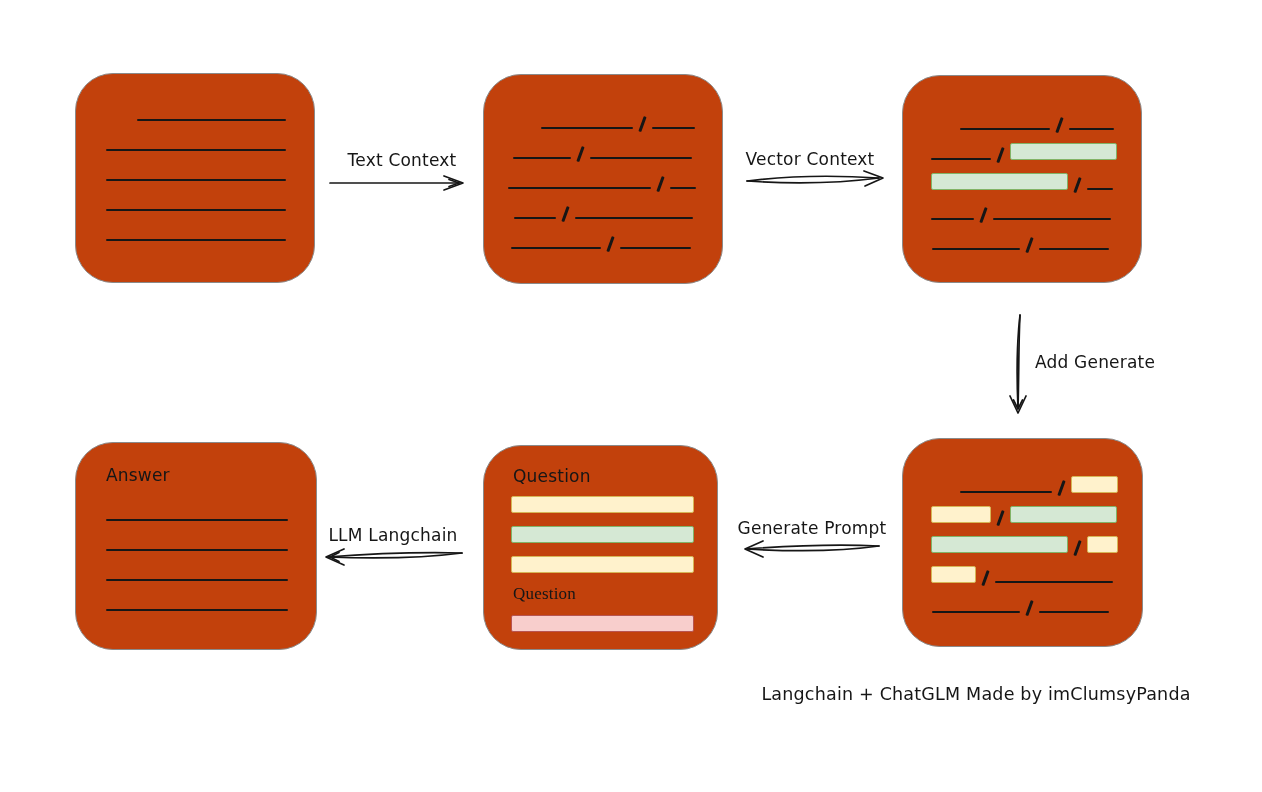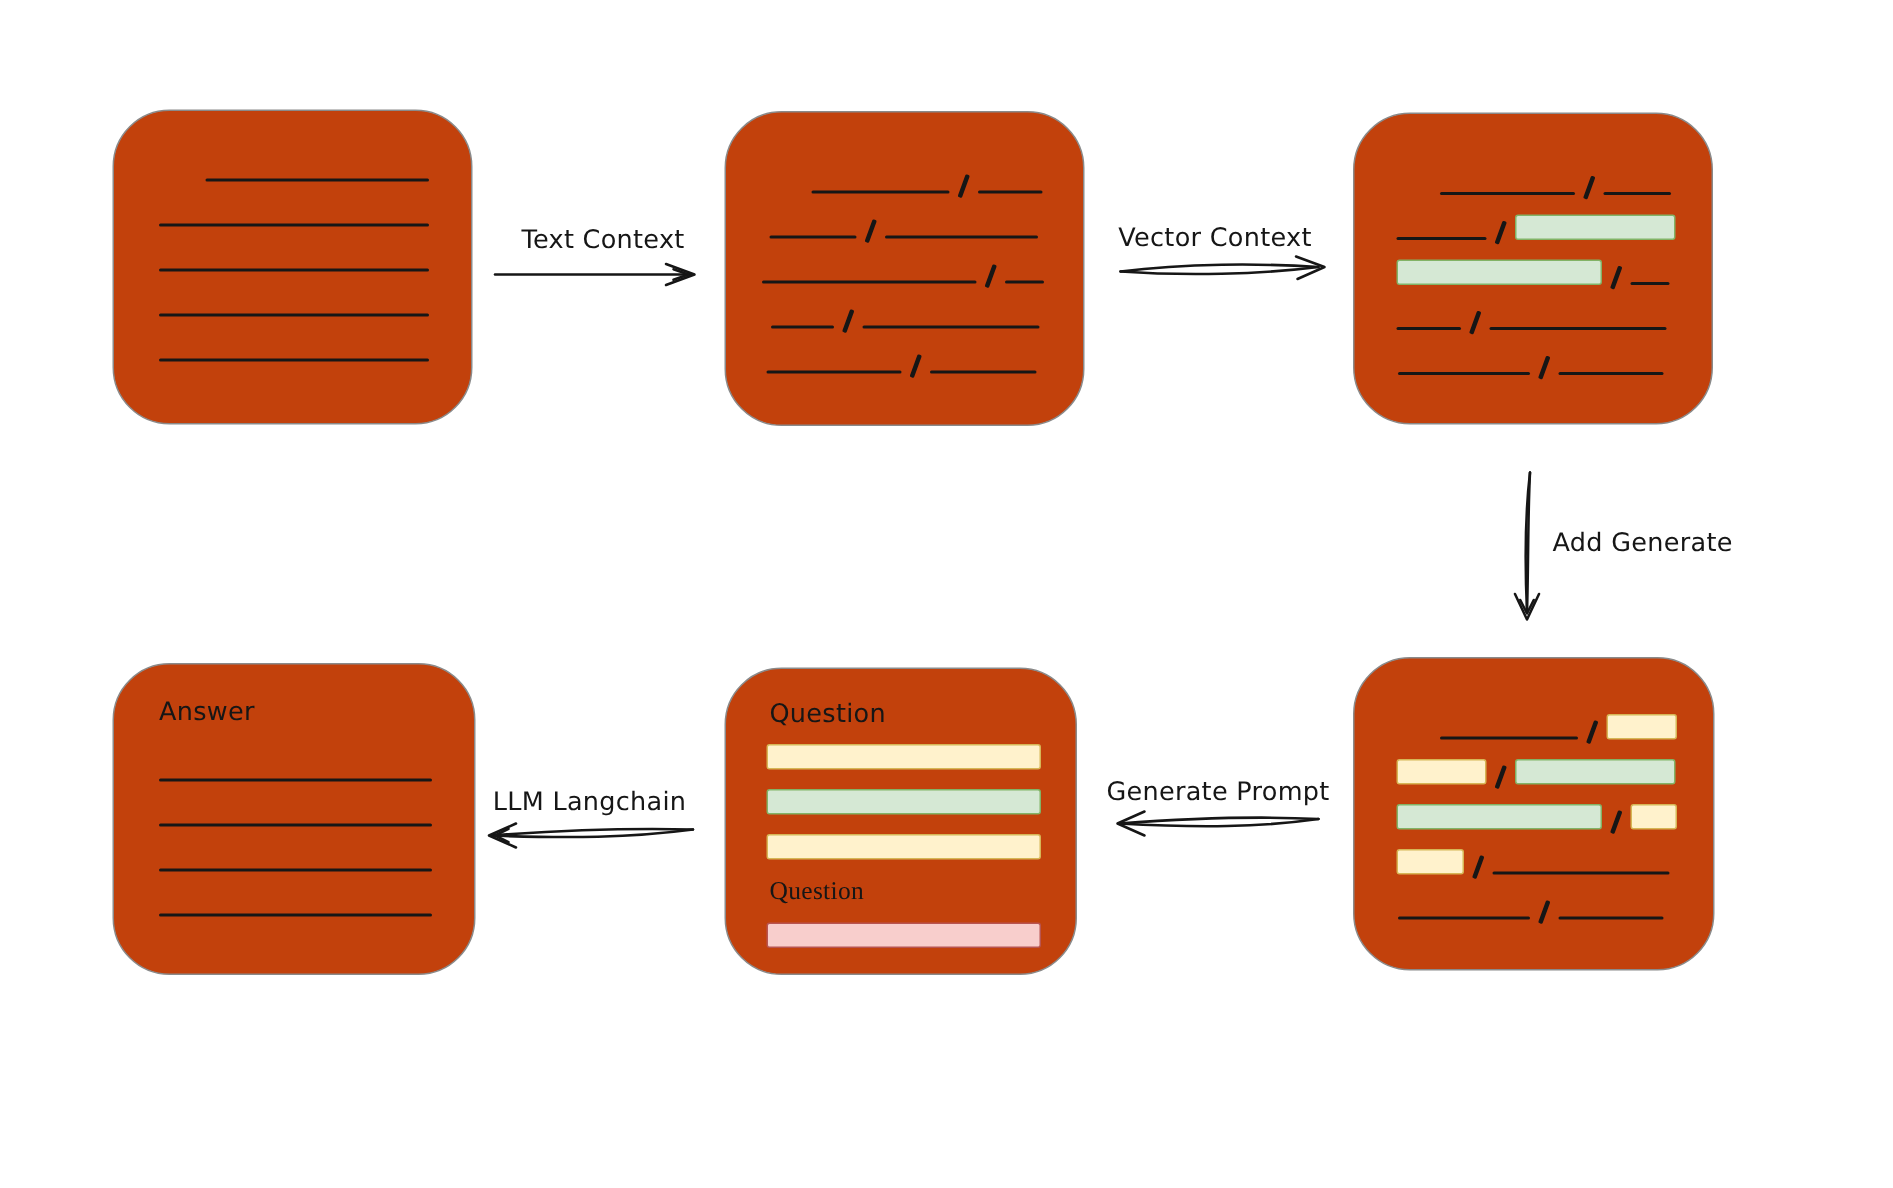--- a/index.html
+++ b/index.html
@@ -84,20 +84,21 @@
   <div class="arrow-label centered" style="left:402px;top:150px">Text Context</div>
 
   <div class="arrow-label centered" style="left:810px;top:149px">Vector Context</div>
 
   <div class="arrow-label" style="left:1035px;top:352px">Add Generate</div>
 
   <div class="arrow-label centered" style="left:812px;top:518px">Generate Prompt</div>
 
   <div class="arrow-label centered" style="left:393px;top:525px">LLM Langchain</div>
 
+  <div class="credit" style="left:976px;top:684px">Langchain + ChatGLM Made by imClumsyPanda</div>
 
 <div class="flow-box" style="left: 75px; top: 73px; width: 240px; height: 210px;">
       <div class="rows" style="top: 17px; left: 0px;">
         <div class="row">
           <div class="gap" style="width: 61px;"></div>
           <div class="tline" style="width: 149px;"></div>
         </div>
         <div class="row">
           <div class="gap" style="width: 30px;"></div>
           <div class="tline" style="width: 180px;"></div>

